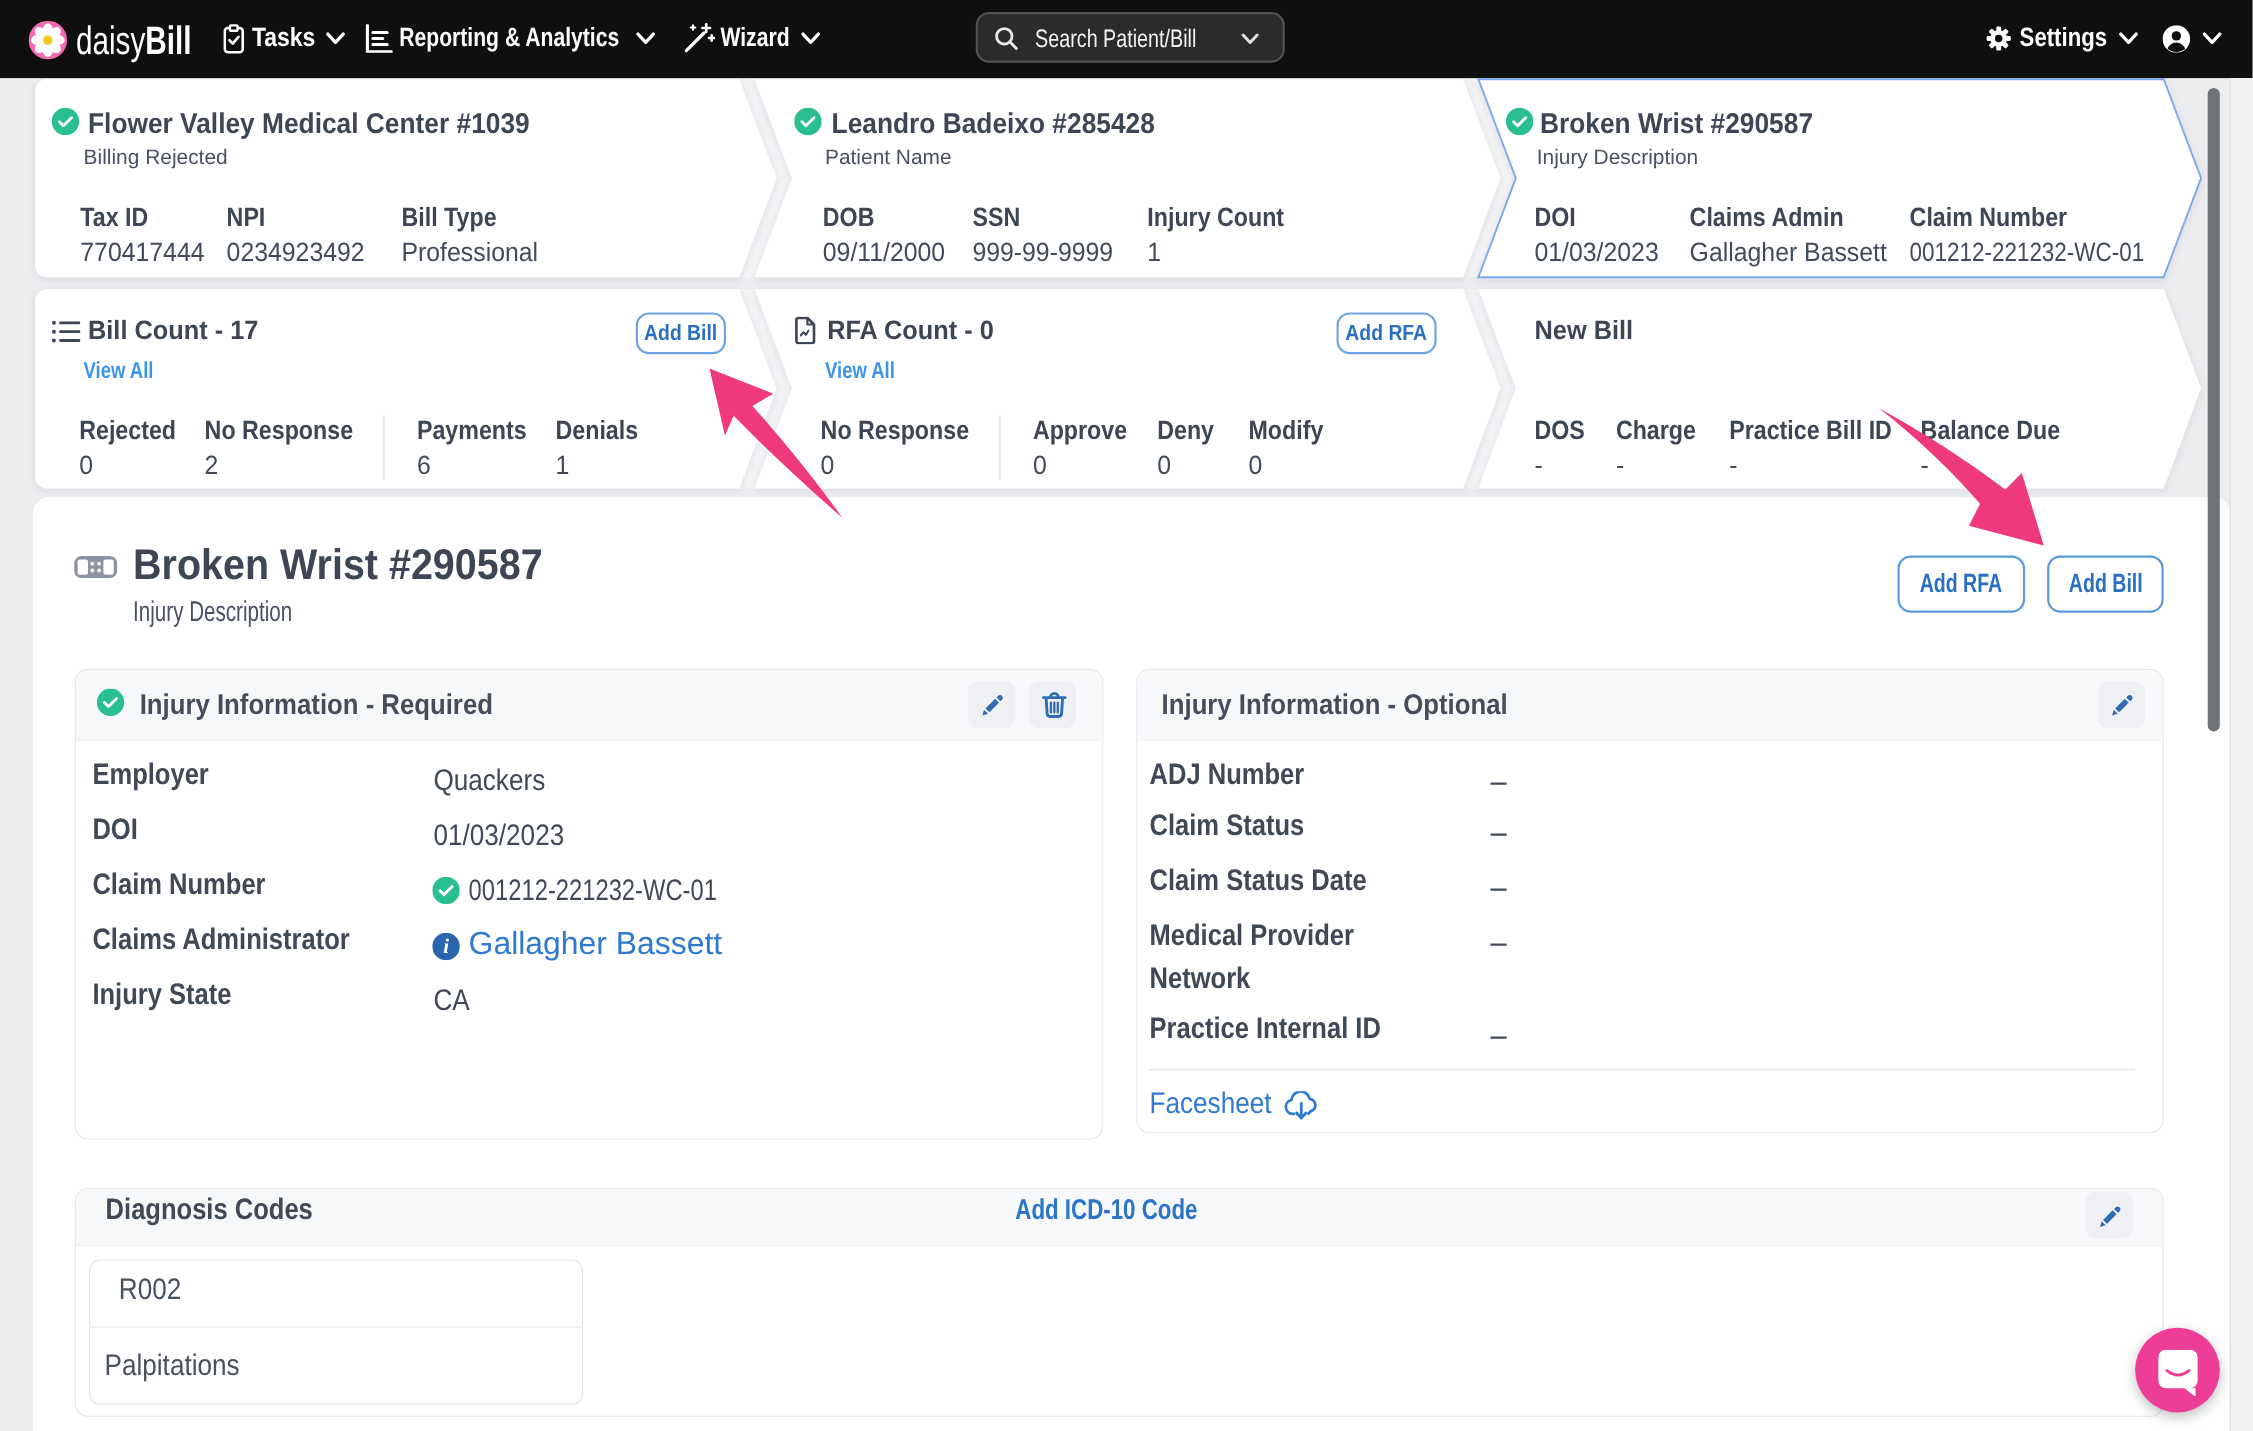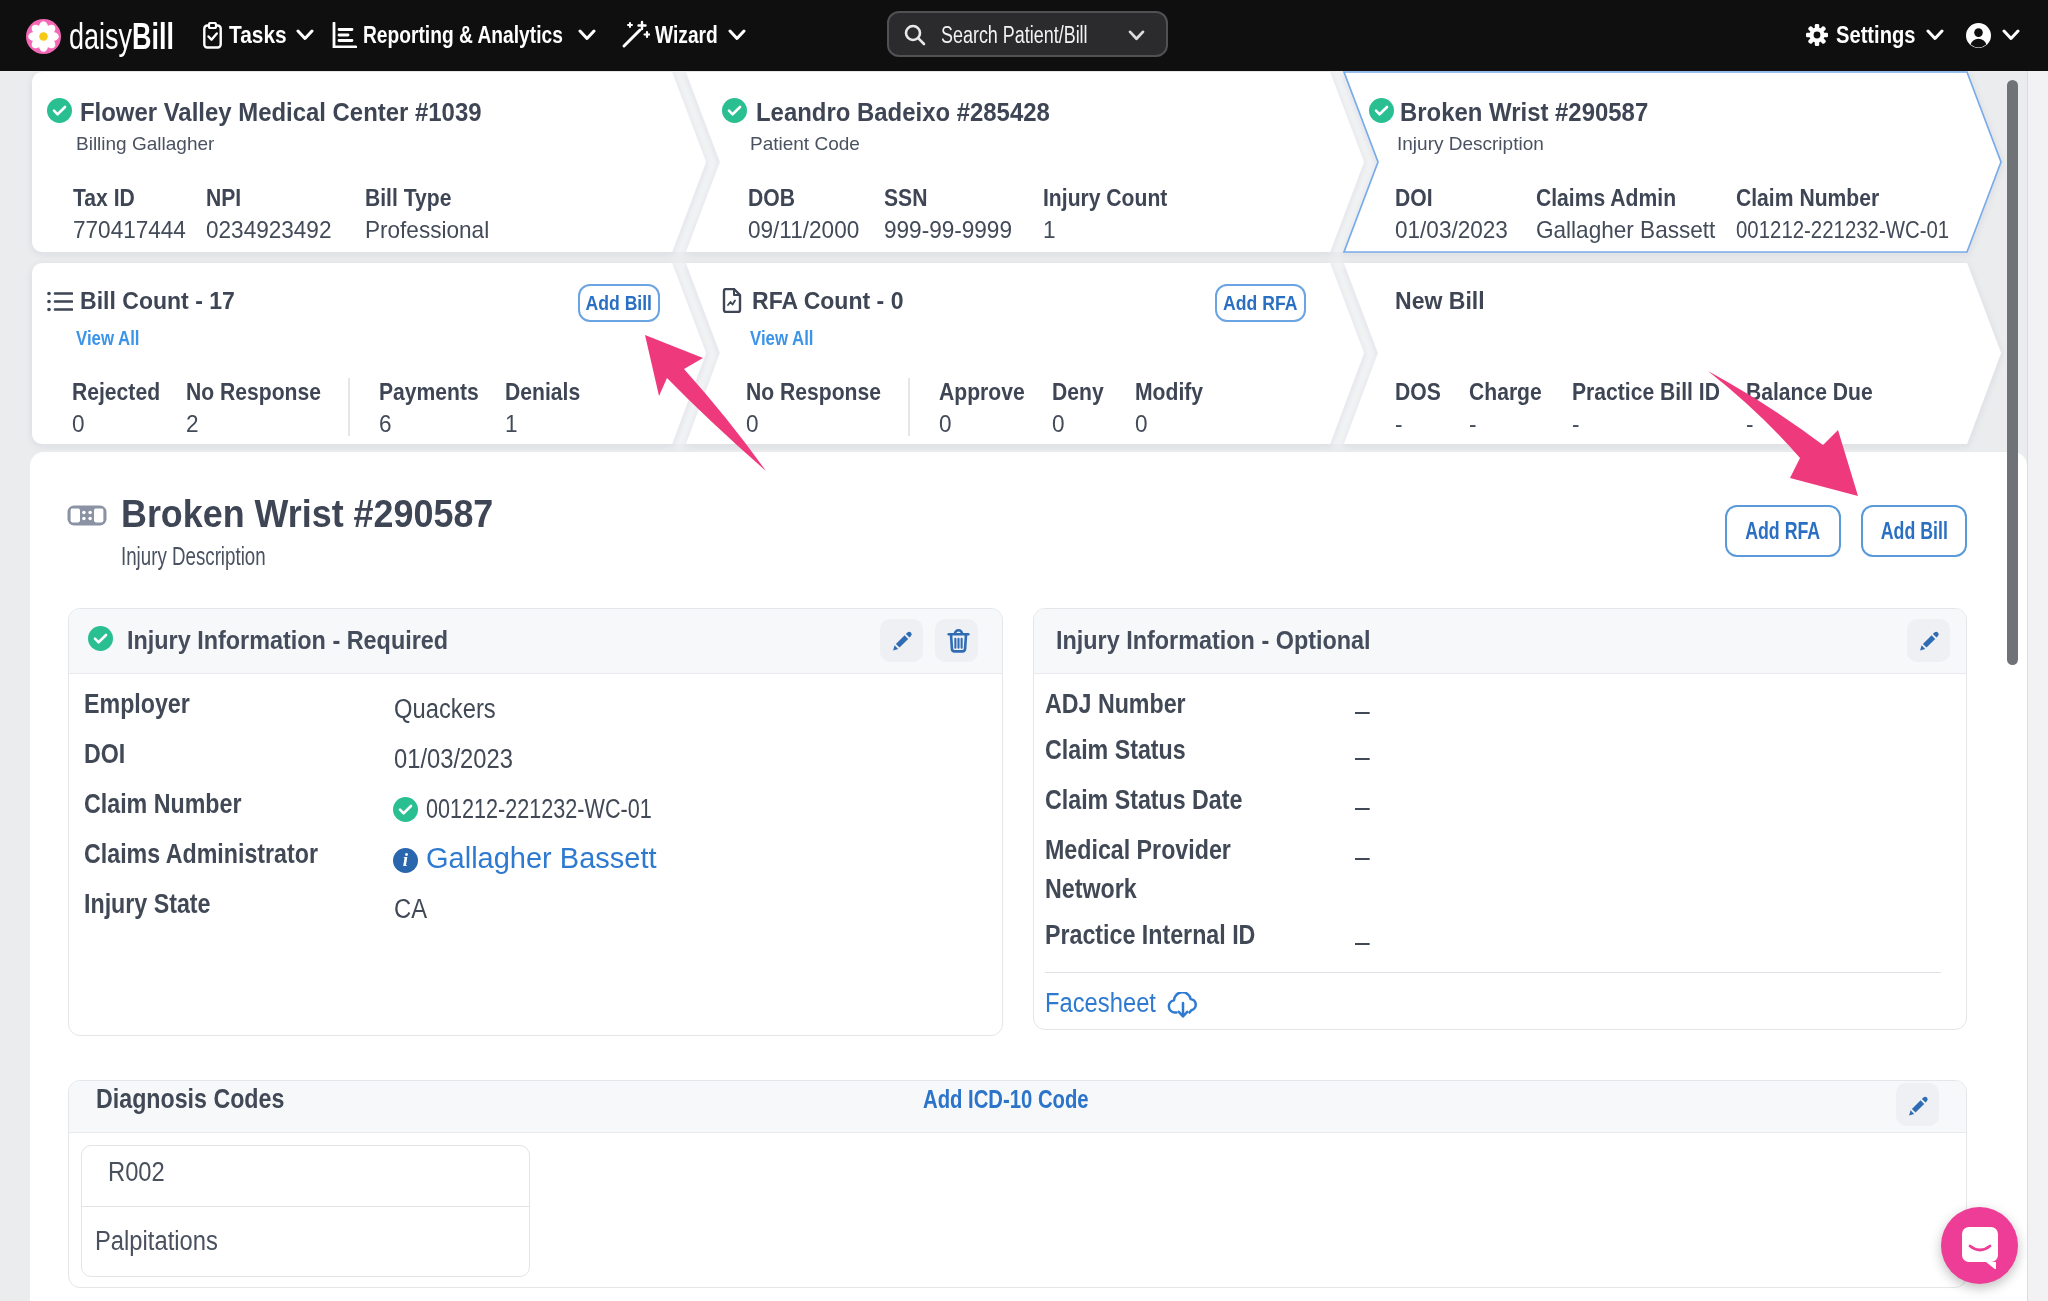--- a/index.html
+++ b/index.html
@@ -141,34 +141,34 @@
       <path d="M686,263 H1330 L1364,353 L1330,444 H686 L720,353 Z" fill="#fff"></path>
       <path d="M1344,263 H1967 L2001,353 L1967,444 H1344 L1378,353 Z" fill="#fff"></path>
     </g>
   </svg>
 
   <svg class="abs" style="left:47px;top:98px;" width="25" height="25" viewBox="0 0 25 25">
       <circle cx="12.5" cy="12.5" r="12.5" fill="#2abf90"></circle>
       <path d="M7,12.7 l3.6,3.6 L18,9" fill="none" stroke="#fff" stroke-width="2.6" stroke-linecap="round" stroke-linejoin="round"></path>
     </svg>
   <div class="abs h26" style="left:80px;top:99px;">Flower Valley Medical Center #1039</div>
-  <div class="abs s19" style="left:76px;top:134px;">Billing Gallagher</div>
+  <div class="abs s19" style="left:76px;top:134px;">Billing Rejected</div>
   <div class="abs l24" style="left:73px;top:186px;">Tax ID</div>
   <div class="abs l24" style="left:206px;top:186px;">NPI</div>
   <div class="abs l24" style="left:365px;top:186px;">Bill Type</div>
   <div class="abs v24" style="left:73px;top:218px;">770417444</div>
   <div class="abs v24" style="left:206px;top:218px;">0234923492</div>
   <div class="abs v24" style="left:365px;top:218px;">Professional</div>
 
   <svg class="abs" style="left:722px;top:98px;" width="25" height="25" viewBox="0 0 25 25">
       <circle cx="12.5" cy="12.5" r="12.5" fill="#2abf90"></circle>
       <path d="M7,12.7 l3.6,3.6 L18,9" fill="none" stroke="#fff" stroke-width="2.6" stroke-linecap="round" stroke-linejoin="round"></path>
     </svg>
   <div class="abs h26" style="left:756px;top:99px;">Leandro Badeixo #285428</div>
-  <div class="abs s19" style="left:750px;top:134px;">Patient Code</div>
+  <div class="abs s19" style="left:750px;top:134px;">Patient Name</div>
   <div class="abs l24" style="left:748px;top:186px;">DOB</div>
   <div class="abs l24" style="left:884px;top:186px;">SSN</div>
   <div class="abs l24" style="left:1043px;top:186px;">Injury Count</div>
   <div class="abs v24" style="left:748px;top:218px;">09/11/2000</div>
   <div class="abs v24" style="left:884px;top:218px;">999-99-9999</div>
   <div class="abs v24" style="left:1043px;top:218px;">1</div>
 
   <svg class="abs" style="left:1369px;top:98px;" width="25" height="25" viewBox="0 0 25 25">
       <circle cx="12.5" cy="12.5" r="12.5" fill="#2abf90"></circle>
       <path d="M7,12.7 l3.6,3.6 L18,9" fill="none" stroke="#fff" stroke-width="2.6" stroke-linecap="round" stroke-linejoin="round"></path>

